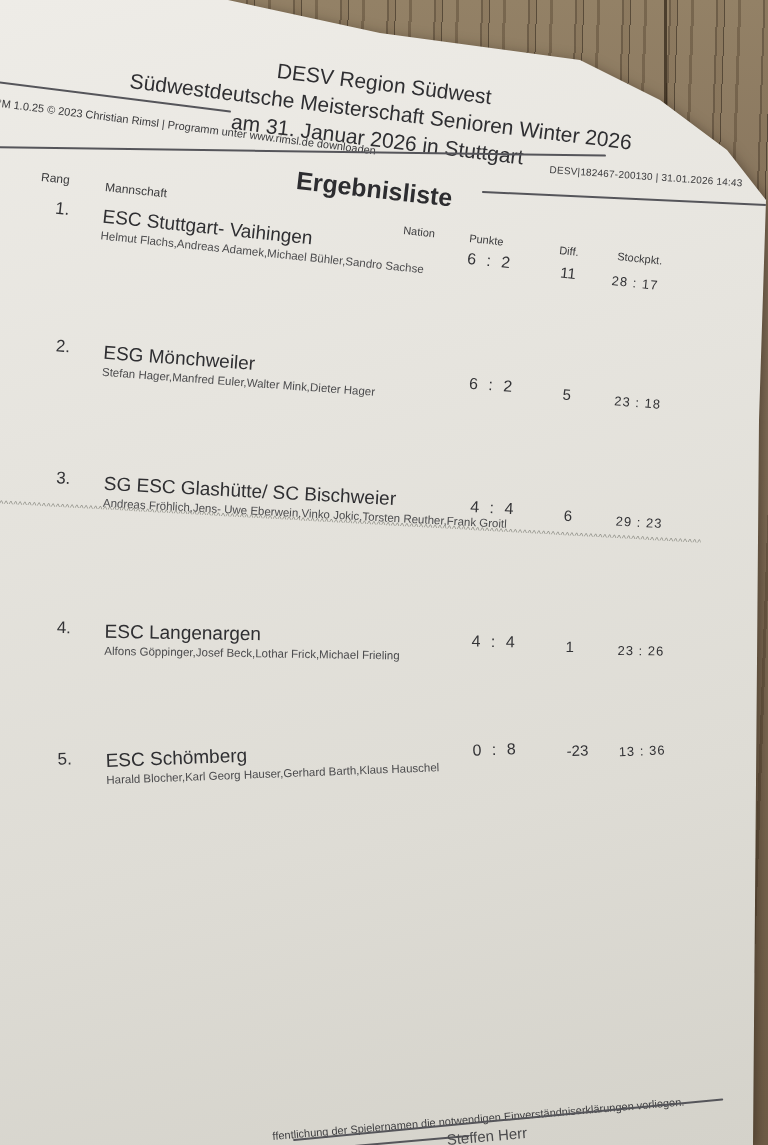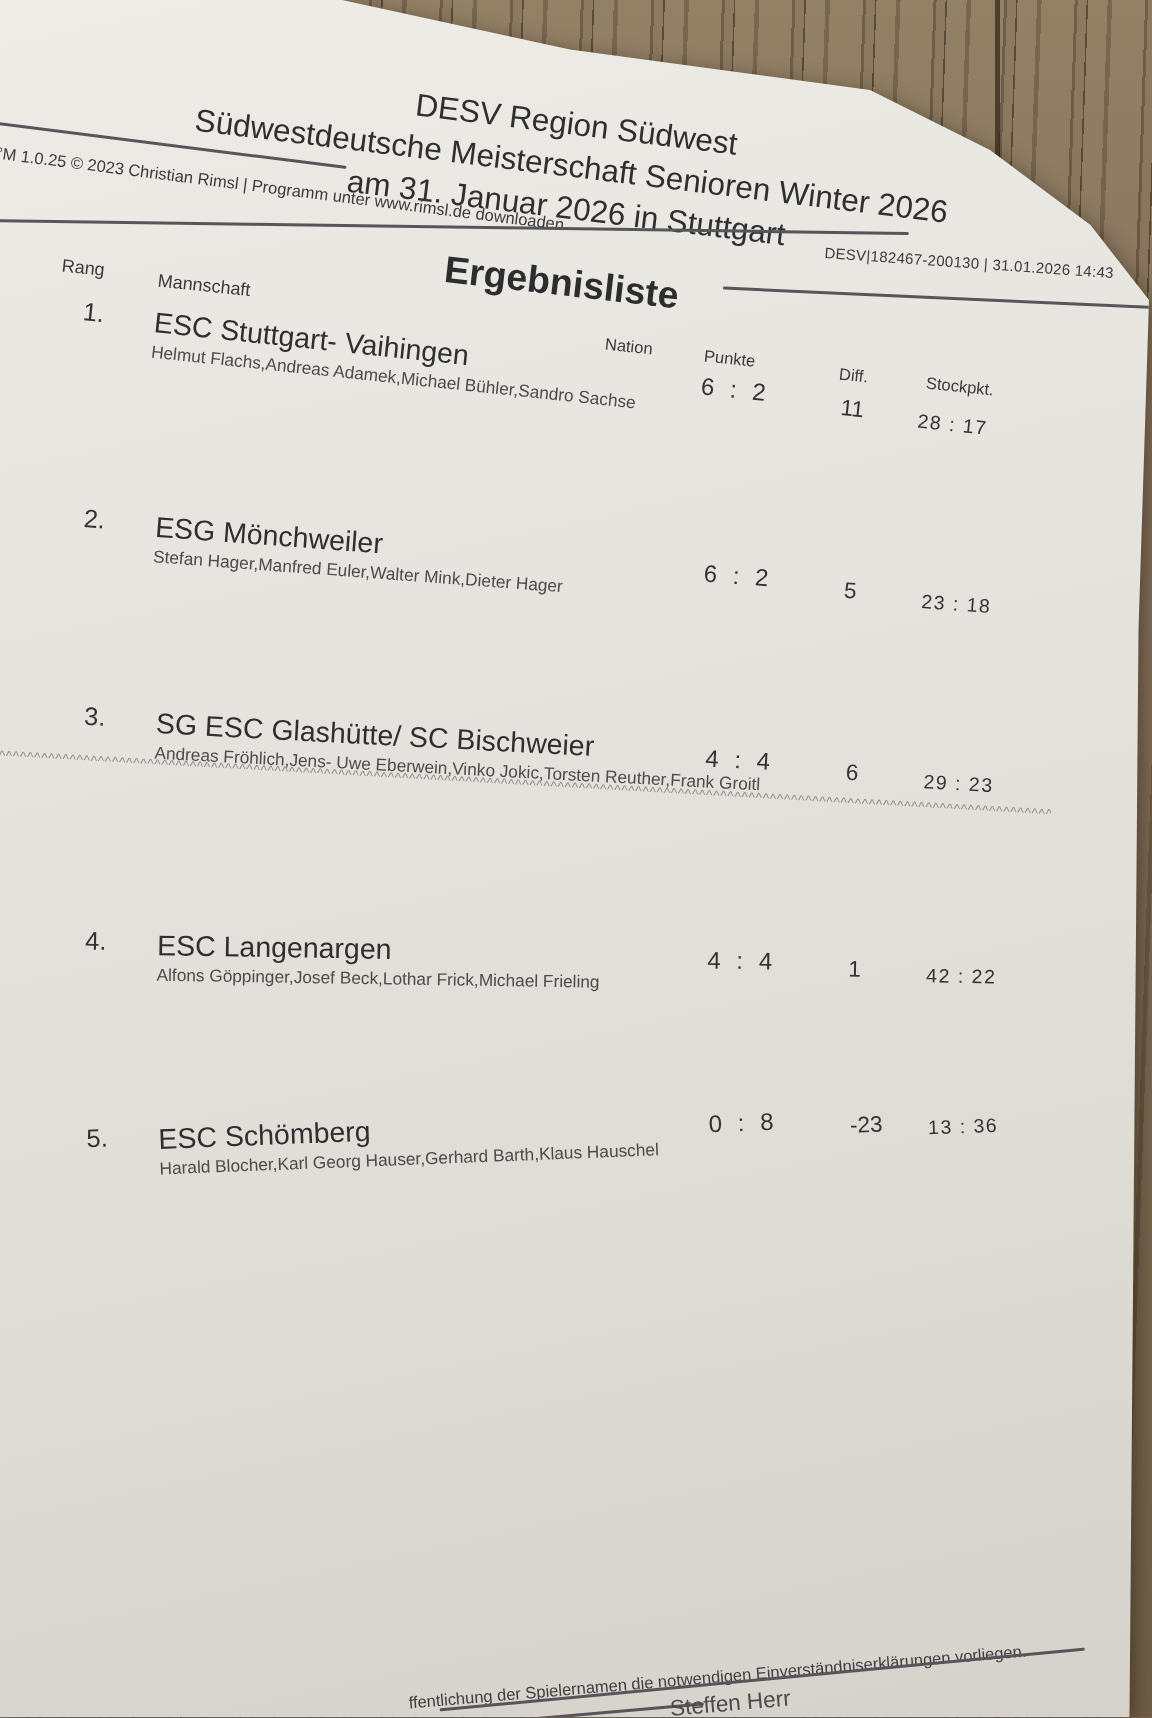--- a/index.html
+++ b/index.html
@@ -114,21 +114,21 @@
     </div>
 
     <div class="abs zigzag">^^^^^^^^^^^^^^^^^^^^^^^^^^^^^^^^^^^^^^^^^^^^^^^^^^^^^^^^^^^^^^^^^^^^^^^^^^^^^^^^^^^^^^^^^^^^^^^^^^^^^^^^^^^^^^^^^^^^^^^^^^^^^^^^^^^^^^^^^^^^^^^^^^^^^^^^^^^^</div>
 
     <div class="row r4">
       <span class="rank">4.</span>
       <span class="team">ESC Langenargen</span>
       <span class="players">Alfons Göppinger,Josef Beck,Lothar Frick,Michael Frieling</span>
       <span class="points">4 : 4</span>
       <span class="diff">1</span>
-      <span class="stock">42 : 22</span>
+      <span class="stock">23 : 26</span>
     </div>
 
     <div class="row r5">
       <span class="rank">5.</span>
       <span class="team">ESC Schömberg</span>
       <span class="players">Harald Blocher,Karl Georg Hauser,Gerhard Barth,Klaus Hauschel</span>
       <span class="points">0 : 8</span>
       <span class="diff">-23</span>
       <span class="stock">13 : 36</span>
     </div>

